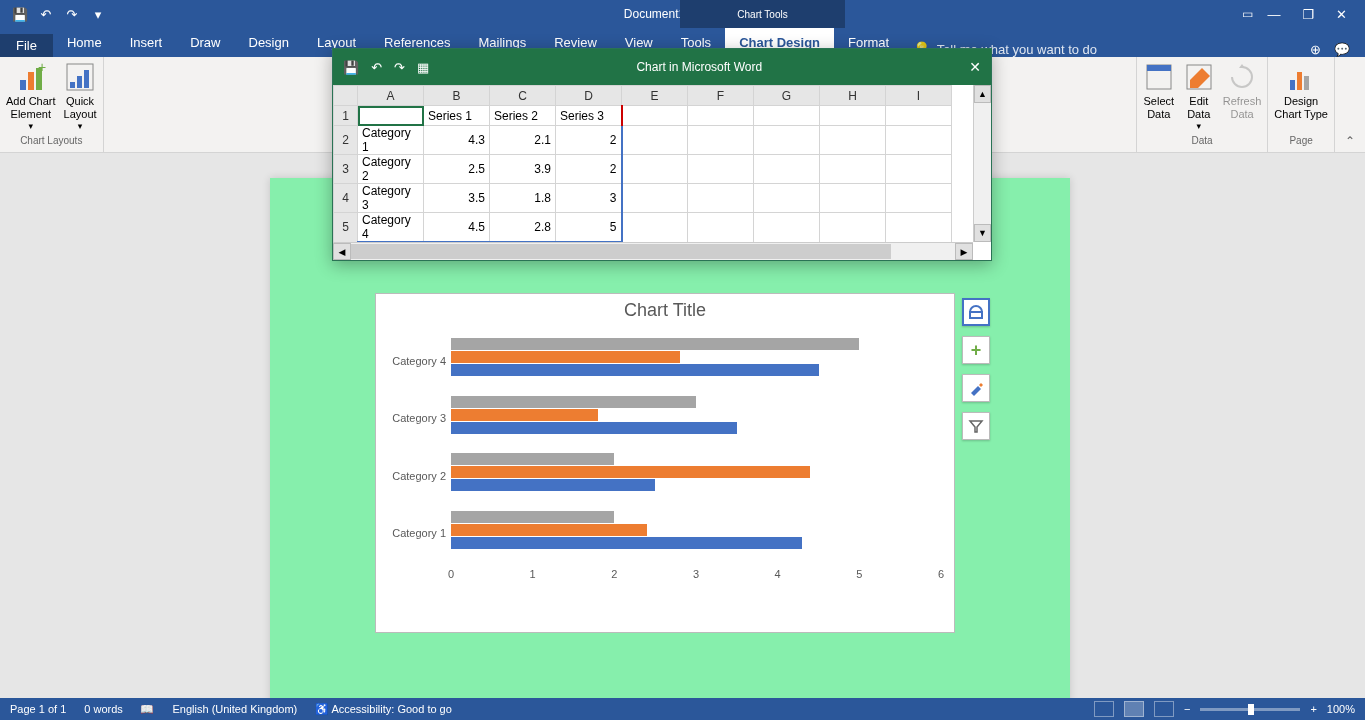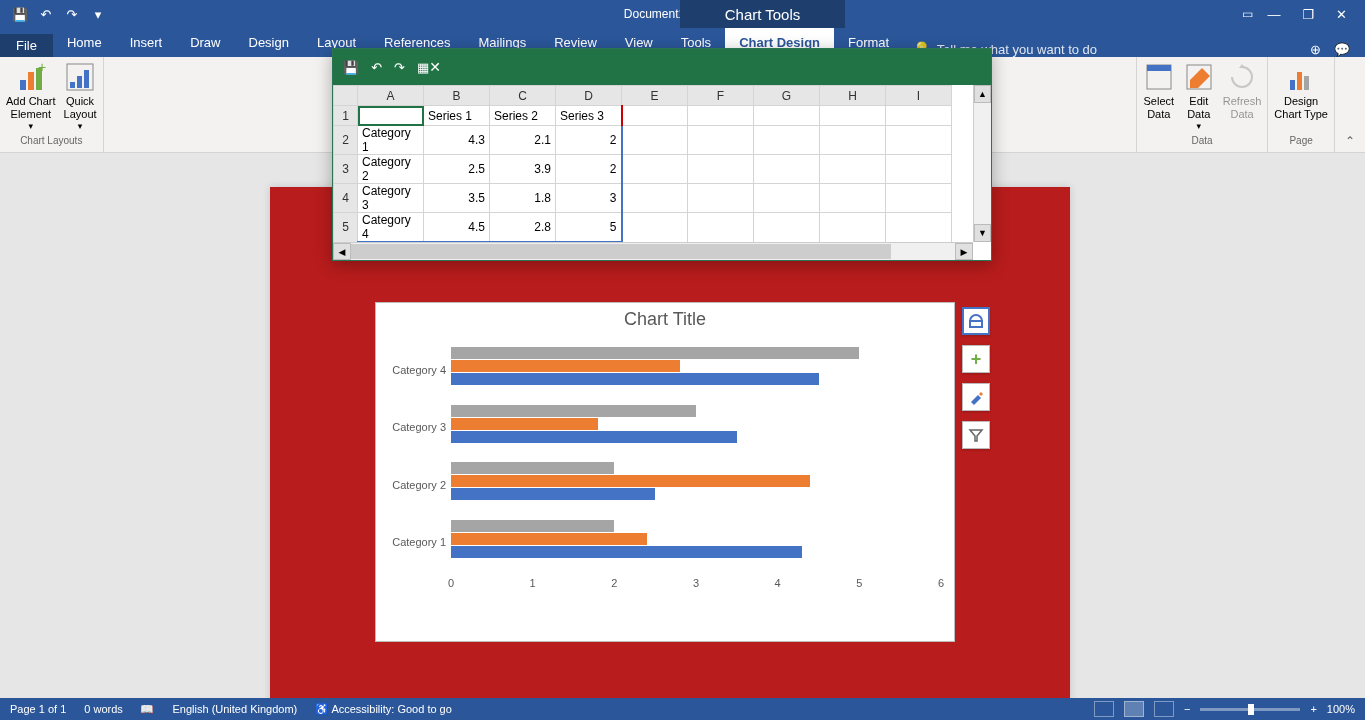--- a/index.html
+++ b/index.html
@@ -3,21 +3,21 @@
 <meta charset="utf-8">
 <style>
 * { box-sizing: border-box; margin: 0; padding: 0; font-family: 'Segoe UI', sans-serif; }
 body { background: #fff; width: 1365px; height: 720px; overflow: hidden; position: relative; }
 
 
 .titlebar { height: 28px; background: #2b579a; display: flex; align-items: center; color: #fff; font-size: 12px; }
 .qat { display: flex; align-items: center; gap: 10px; padding-left: 12px; }
 .qat-icon { width: 16px; height: 16px; display: flex; align-items: center; justify-content: center; font-size: 13px; cursor: pointer; }
 .title-center { flex: 1; text-align: center; }
-.chart-tools { position: absolute; left: 680px; top: 0; width: 165px; background: #1e3e6e; height: 28px; display: flex; align-items: center; justify-content: center; font-size: 15px; }
+.chart-tools { position: absolute; left: 680px; top: 0; width: 165px; background: #1e3e6e; height: 28px; display: flex; align-items: center; justify-content: center; font-size: 10px; }
 .win-controls { display: flex; gap: 22px; margin-left: auto; padding-right: 18px; }
 .win-controls span { cursor: pointer; font-size: 13px; }
 .share-icon { margin-right: 14px; cursor: pointer; }
 
 
 .ribbon-tabs { height: 29px; background: #2b579a; display: flex; align-items: flex-end; color: #fff; font-size: 13px; }
 .file-tab { background: #1e3e6e; padding: 6px 16px; height: 23px; display: flex; align-items: center; cursor: pointer; }
 .tab { padding: 6px 14px; cursor: pointer; height: 29px; display: flex; align-items: center; }
 .tab.active { background: #fff; color: #2b579a; font-weight: bold; }
 .tab.chart-design { position: relative; }
@@ -32,21 +32,21 @@
 .ribbon-btn { display: flex; flex-direction: column; align-items: center; cursor: pointer; font-size: 11px; text-align: center; line-height: 1.2; }
 .ribbon-btn-icon { width: 32px; height: 32px; margin-bottom: 2px; display: flex; align-items: center; justify-content: center; }
 .style-gallery { display: flex; gap: 4px; padding: 4px; }
 .style-thumb { width: 82px; height: 52px; border: 1px solid #c0c0c0; background: #fff; cursor: pointer; position: relative; }
 .style-thumb.sel { border: 2px solid #d4a017; }
 .style-thumb-inner { position: absolute; inset: 8px; }
 .ribbon-collapse { margin-left: auto; padding: 4px 10px; cursor: pointer; color: #666; align-self: flex-end; font-size: 12px; }
 
 
 .doc-area { position: absolute; top: 153px; left: 0; right: 0; bottom: 22px; background: #e6e6e6; overflow: hidden; }
-.page { position: absolute; left: 270px; top: 34px; width: 800px; height: 530px; background: #b91c1c; box-shadow: 0 0 8px rgba(0,0,0,0.15); }
+.page { position: absolute; left: 270px; top: 25px; width: 800px; height: 530px; background: #86efac; box-shadow: 0 0 8px rgba(0,0,0,0.15); }
 
 
 .chart-obj { position: absolute; left: 105px; top: 0; width: 580px; height: 340px; border: 1px solid #bbb; background: #fff; }
 .chart-title { text-align: center; font-size: 18px; color: #595959; padding: 6px; }
 .chart-plot { position: absolute; left: 75px; top: 38px; width: 490px; height: 260px; }
 .y-label { position: absolute; left: -70px; width: 65px; text-align: right; font-size: 11px; color: #595959; transform: translateY(-50%); }
 .bar { position: absolute; height: 12px; }
 .bar.s3 { background: #a5a5a5; }
 .bar.s2 { background: #ed7d31; }
 .bar.s1 { background: #4472c4; }
@@ -318,20 +318,21 @@
 </div>
 
 <div class="excel-win">
   <div class="excel-titlebar">
     <div class="excel-qat">
       <span>💾</span>
       <span>↶</span>
       <span>↷</span>
       <span>▦</span>
     </div>
+    <div class="excel-title">Chart in Microsoft Word</div>
     <span class="excel-close">✕</span>
   </div>
   <div class="sheet">
     <table id="sheet-table">
         <tbody>
           <tr>
             <th class="row-hdr"></th>
             <th class="col-hdr">A</th>
             <th class="col-hdr">B</th>
             <th class="col-hdr">C</th>

